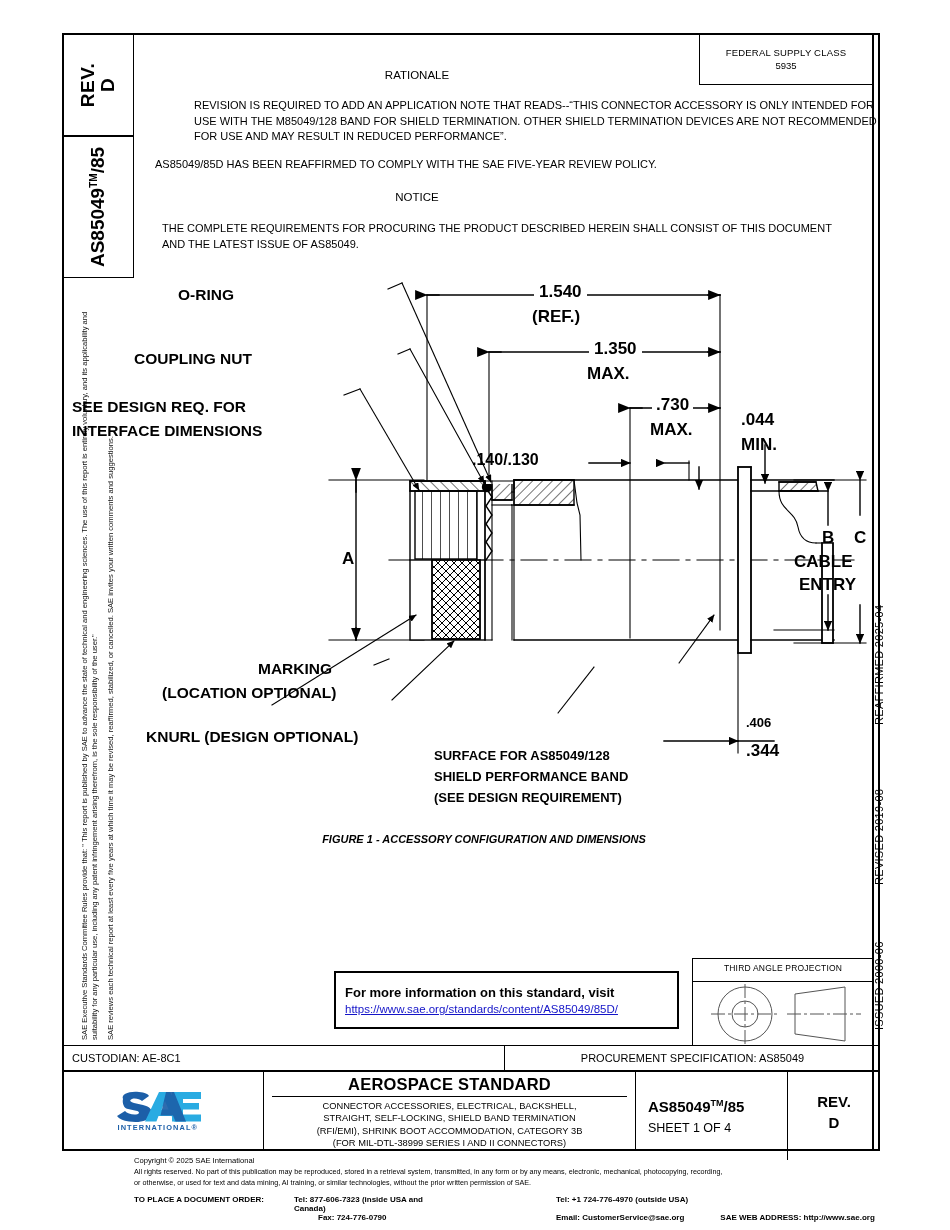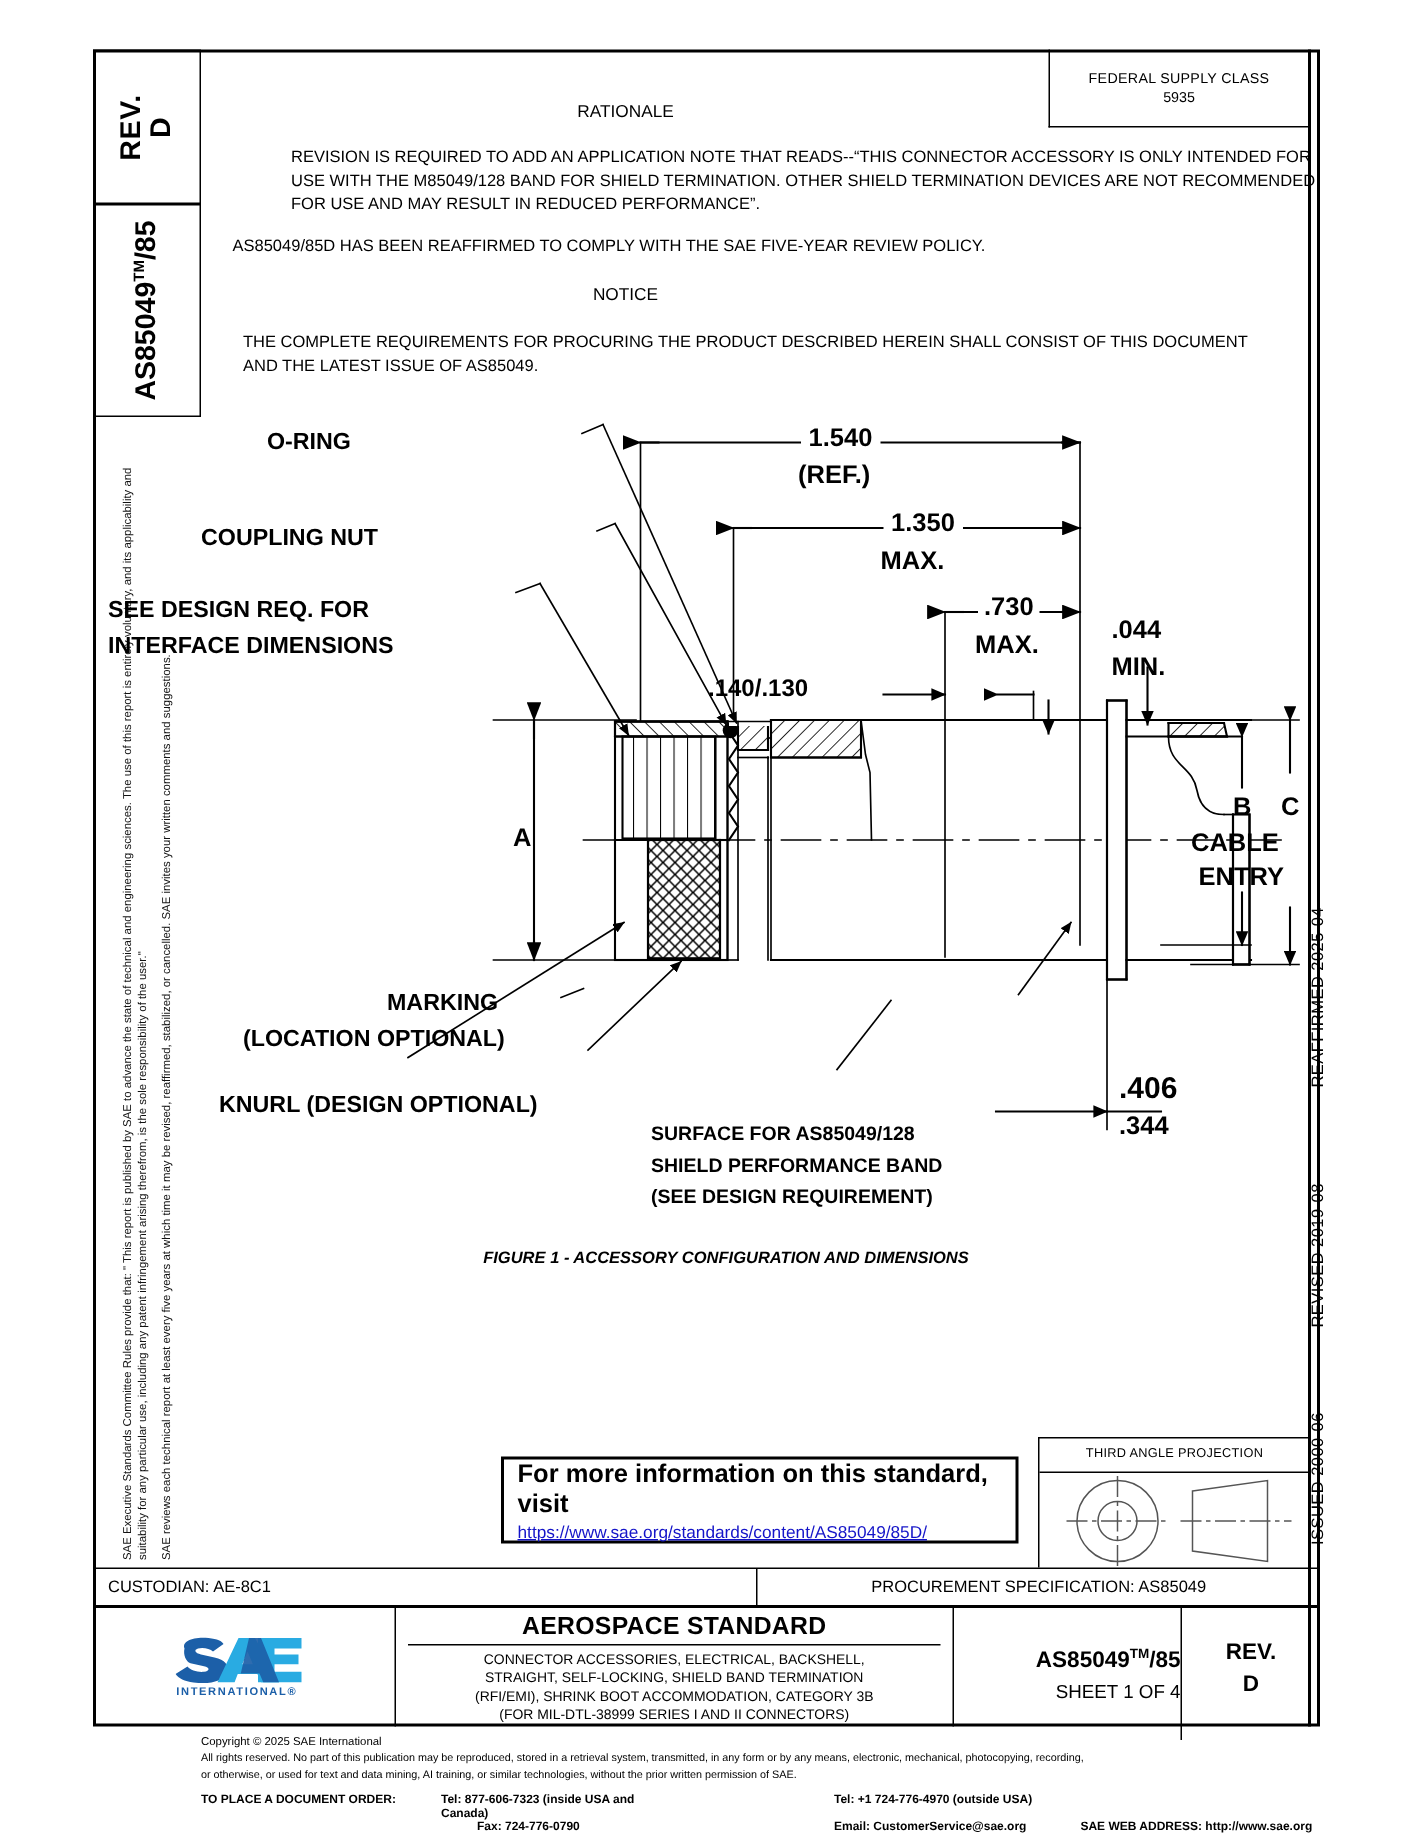--- a/index.html
+++ b/index.html
@@ -47,21 +47,21 @@
   
   #drawing{left:134px;top:275px;width:738px;height:600px;}
   #drawing svg{display:block;}
 
   
   #figure-caption{left:134px;top:833px;width:700px;text-align:center;font-size:11px;font-weight:bold;font-style:italic;}
 
   
   #info-box{left:334px;top:971px;width:345px;height:58px;border:2.5px solid #000;background:#fff;
             display:flex;flex-direction:column;justify-content:center;padding-left:9px;box-sizing:border-box;}
-  #info-box .t1{font-size:17px;font-weight:bold;margin-bottom:3px;}
+  #info-box .t1{font-size:13px;font-weight:bold;margin-bottom:3px;}
   #info-box .t2{font-size:11.5px;color:#1414c8;text-decoration:underline;}
 
   
   #tap-box{left:692px;top:958px;width:180px;height:87px;border-left:1.5px solid #000;border-top:1.5px solid #000;box-sizing:border-box;}
   #tap-title{position:absolute;left:0;top:4px;width:180px;text-align:center;font-size:8.5px;letter-spacing:.2px;}
   #tap-rule{position:absolute;left:0;top:22px;width:180px;border-top:1.5px solid #000;}
 
   
   #cust-row{left:62px;top:1045px;width:818px;height:27px;border-top:1.5px solid #000;border-bottom:2.5px solid #000;box-sizing:border-box;}
   #cust-left{position:absolute;left:0;top:0;width:443px;height:100%;display:flex;align-items:center;padding-left:10px;box-sizing:border-box;border-right:1.5px solid #000;}
@@ -69,21 +69,21 @@
   #cust-left span,#cust-right span{font-size:11px;}
 
   
   #title-block{left:62px;top:1072px;width:818px;height:79px;box-sizing:border-box;}
   #tb-logo{position:absolute;left:0;top:0;width:202px;height:79px;display:flex;align-items:center;justify-content:center;border-right:1.5px solid #000;box-sizing:border-box;}
   #tb-mid{position:absolute;left:202px;top:0;width:372px;height:79px;border-right:1.5px solid #000;box-sizing:border-box;}
   #tb-as{font-size:16.5px;font-weight:bold;text-align:center;padding-top:3px;letter-spacing:.2px;}
   #tb-rule{border-top:1.5px solid #000;margin:2px 8px 0 8px;}
   #tb-desc{font-size:9.3px;text-align:center;line-height:1.32;padding:3px 6px 0 6px;}
   #tb-num{position:absolute;left:574px;top:0;width:152px;height:88px;border-right:1.5px solid #000;box-sizing:border-box;
-          display:flex;flex-direction:column;justify-content:center;padding-left:12px;align-items:flex-end;}
+          display:flex;flex-direction:column;justify-content:center;padding-left:12px;}
   #tb-num .n1{font-size:15px;font-weight:bold;}
   #tb-num .n1 sup{font-size:9px;vertical-align:super;}
   #tb-num .n2{font-size:12.5px;margin-top:6px;}
   #tb-rev{position:absolute;left:726px;top:0;width:92px;height:79px;display:flex;flex-direction:column;
           align-items:center;justify-content:center;}
   #tb-rev .r1{font-size:15px;font-weight:bold;}
   #tb-rev .r2{font-size:15px;font-weight:bold;margin-top:4px;}
 
   
   #footer{left:134px;top:1156px;width:800px;}
@@ -317,21 +317,21 @@
 
   <div class="abs" style="left:607px;top:135px;font-size:17px;font-weight:bold;">.044</div>
   <div class="abs" style="left:607px;top:160px;font-size:17px;font-weight:bold;">MIN.</div>
 
   <div class="abs" style="left:208px;top:274px;font-size:17px;font-weight:bold;">A</div>
   <div class="abs" style="left:688px;top:253px;font-size:17px;font-weight:bold;">B</div>
   <div class="abs" style="left:720px;top:253px;font-size:17px;font-weight:bold;">C</div>
   <div class="abs" style="left:660px;top:277px;font-size:17px;font-weight:bold;">CABLE</div>
   <div class="abs" style="left:665px;top:300px;font-size:17px;font-weight:bold;">ENTRY</div>
 
-  <div class="abs" style="left:612px;top:440px;font-size:20px;font-weight:bold;">.406</div>
+  <div class="abs" style="left:612px;top:440px;font-size:13px;font-weight:bold;">.406</div>
   <div class="abs" style="left:612px;top:466px;font-size:17px;font-weight:bold;">.344</div>
 </div>
 
 <div class="abs" id="figure-caption">FIGURE 1 - ACCESSORY CONFIGURATION AND DIMENSIONS</div>
 
 <div class="bx" id="info-box">
   <div class="t1">For more information on this standard, visit</div>
   <a class="t2" href="#">https://www.sae.org/standards/content/AS85049/85D/</a>
 </div>
 

